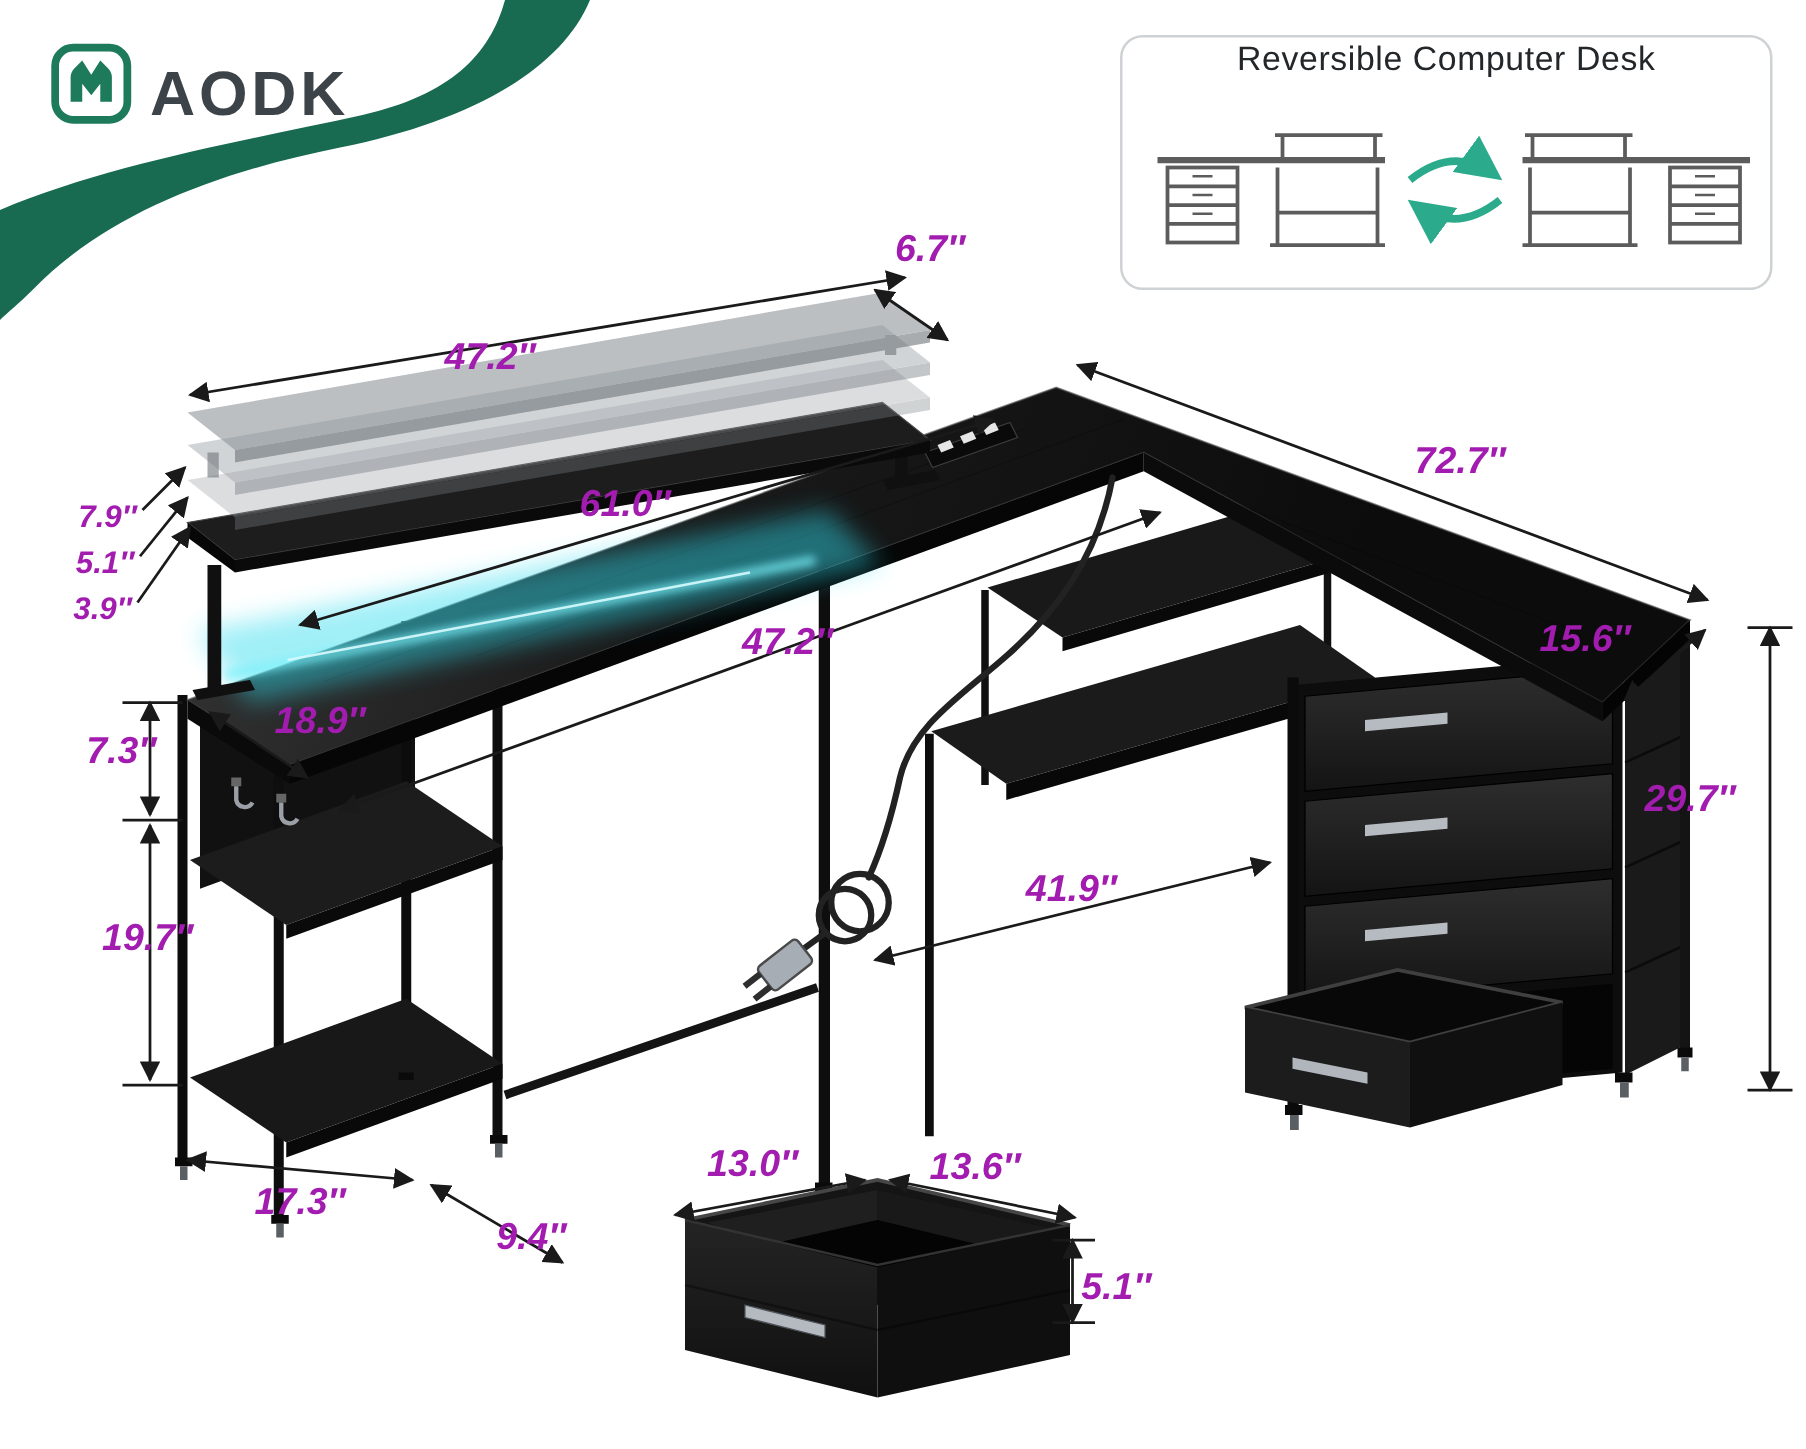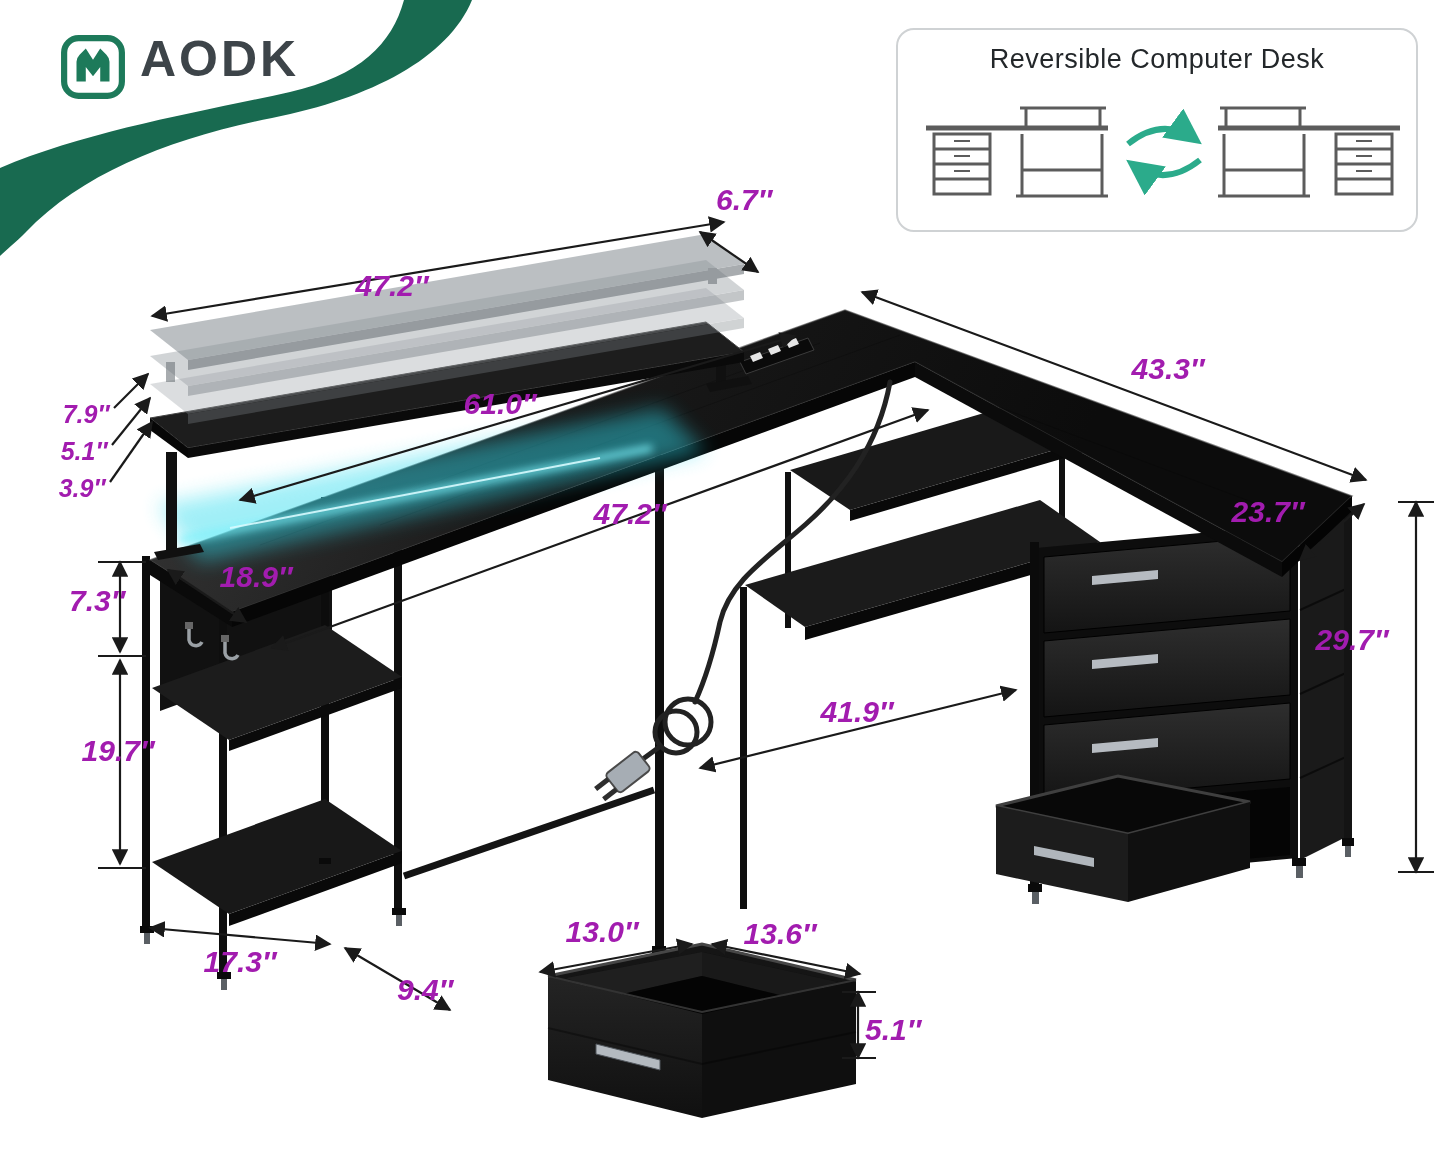--- a/index.html
+++ b/index.html
@@ -1,23 +1,23 @@
 <!DOCTYPE html>
 <html><head>
 <meta charset="utf-8">
 <style>
   html,body{margin:0;padding:0;background:#fff}
   .canvas{position:relative;width:1445px;height:1159px;background:#ffffff;overflow:hidden;
           font-family:"Liberation Sans",sans-serif}
   svg.art{position:absolute;left:0;top:0;z-index:1}
   .infobox{position:absolute;left:896px;top:28px;width:522px;height:204px;
            border:2px solid #cfd2d4;border-radius:18px;background:#fff;z-index:0;box-sizing:border-box}
-  .infobox-title{margin-top:14px;text-align:center;font-size:27px;font-weight:500;color:#23272a;
+  .infobox-title{margin-top:2px;text-align:center;font-size:27px;font-weight:500;color:#23272a;
                  letter-spacing:.5px}
-  .logo{position:absolute;left:60px;top:34px;display:flex;align-items:flex-start;gap:14px;z-index:3}
+  .logo{position:absolute;left:40px;top:34px;display:flex;align-items:flex-end;gap:14px;z-index:3}
   .logo-text{font-size:50px;font-weight:800;color:#3d4449;letter-spacing:3px;line-height:1}
   .dim{position:absolute;transform:translate(-50%,-50%);font:italic 700 30px "Liberation Sans",sans-serif;
        color:#a21caf;z-index:3;white-space:nowrap}
   .dim.sm{font-size:25px}
 </style>
 </head>
 <body>
 
 <div class="canvas">
 
@@ -268,27 +268,27 @@
   <div class="logo">
     <svg width="66" height="66" viewBox="0 0 64 64">
       <rect x="4" y="4" width="56" height="56" rx="14" fill="#fff" stroke="#1d7a5a" stroke-width="6"></rect>
       <path d="M16,46 V27 q0,-4 3,-7 l6,-6 7,11 7,-11 6,6 q3,3 3,7 v19 h-9 v-14 l-7,9 -7,-9 v14 z" fill="#1d7a5a"></path>
     </svg>
     <span class="logo-text">AODK</span>
   </div>
 
   <span class="dim" style="left:744px;top:200px">6.7″</span>
   <span class="dim" style="left:392px;top:286px">47.2″</span>
-  <span class="dim" style="left:1168px;top:369px">43.3″</span>
+  <span class="dim" style="left:1168px;top:369px">72.7″</span>
   <span class="dim sm" style="left:86px;top:414px">7.9″</span>
   <span class="dim sm" style="left:84px;top:451px">5.1″</span>
   <span class="dim sm" style="left:82px;top:488px">3.9″</span>
   <span class="dim" style="left:500px;top:404px">61.0″</span>
   <span class="dim" style="left:630px;top:514px">47.2″</span>
-  <span class="dim" style="left:1268px;top:512px">23.7″</span>
+  <span class="dim" style="left:1268px;top:512px">15.6″</span>
   <span class="dim" style="left:256px;top:577px">18.9″</span>
   <span class="dim" style="left:97px;top:601px">7.3″</span>
   <span class="dim" style="left:1352px;top:640px">29.7″</span>
   <span class="dim" style="left:118px;top:751px">19.7″</span>
   <span class="dim" style="left:857px;top:712px">41.9″</span>
   <span class="dim" style="left:240px;top:962px">17.3″</span>
   <span class="dim" style="left:425px;top:990px">9.4″</span>
   <span class="dim" style="left:602px;top:932px">13.0″</span>
   <span class="dim" style="left:780px;top:934px">13.6″</span>
   <span class="dim" style="left:893px;top:1030px">5.1″</span>

